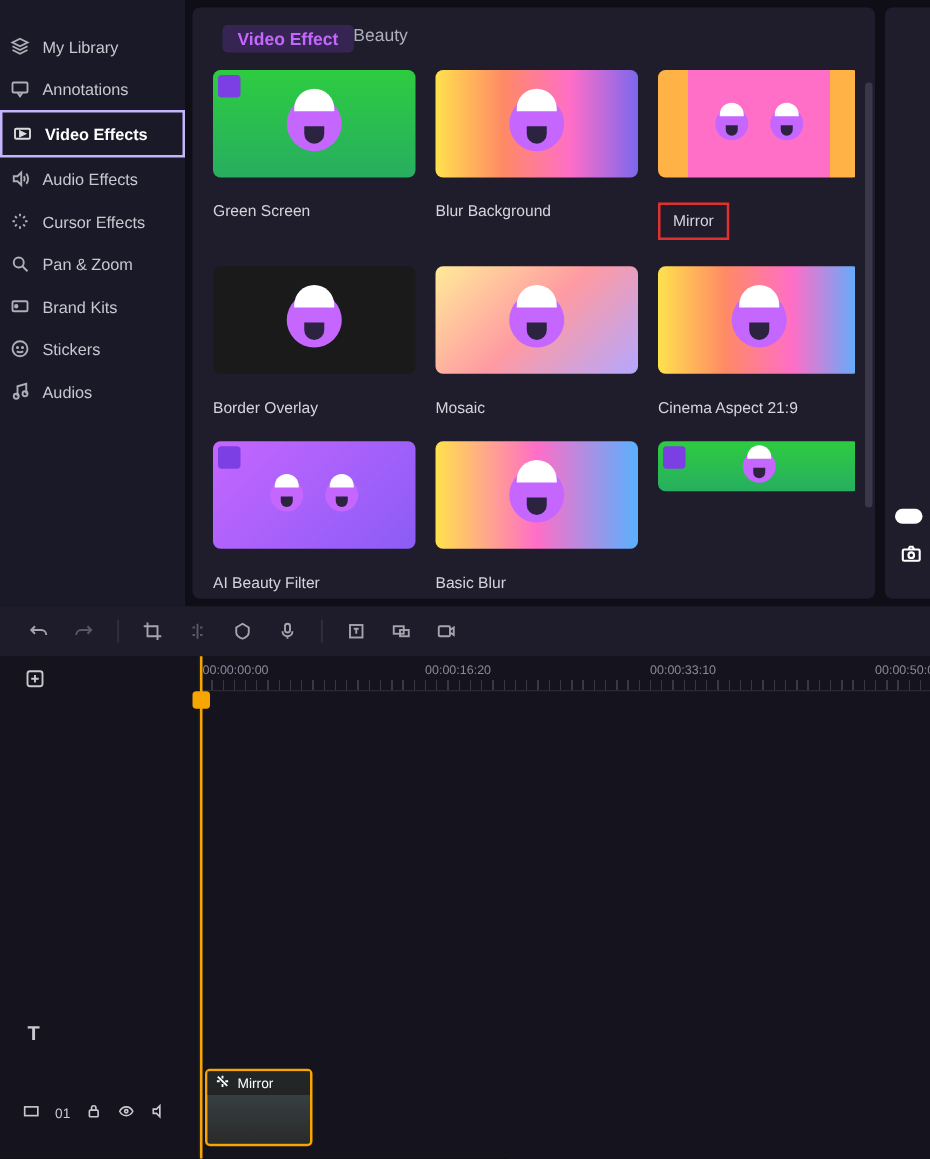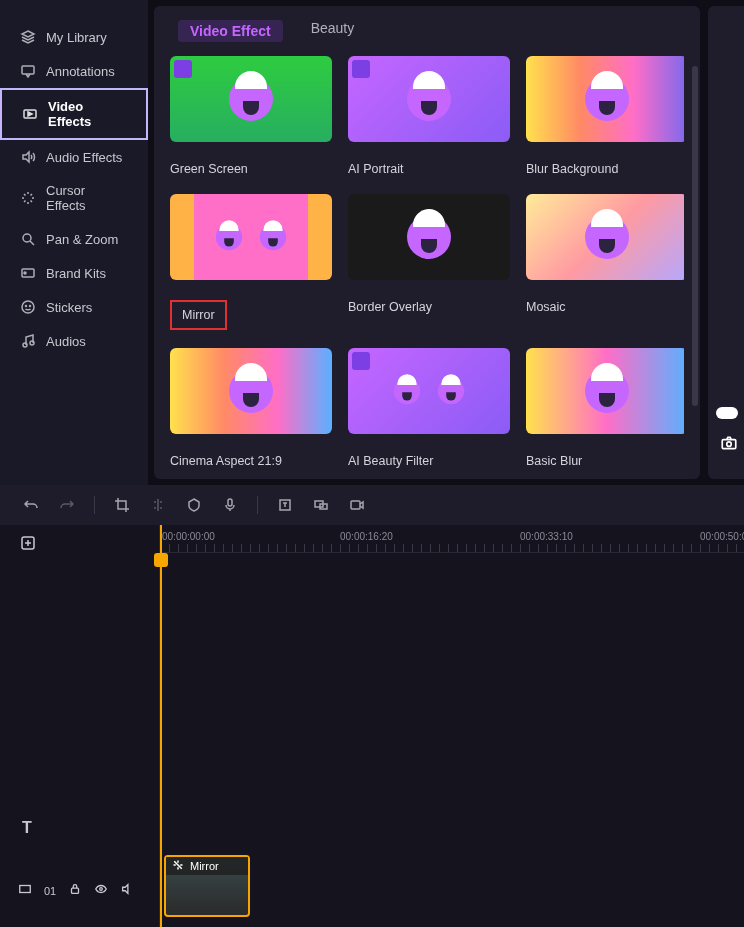--- a/index.html
+++ b/index.html
@@ -17,40 +17,40 @@
 .sidebar {
   width: 148px;
   background: #1a1927;
   padding-top: 20px;
   flex-shrink: 0;
 }
 .sidebar-item {
   display: flex;
   align-items: center;
   gap: 10px;
-  padding: 9px 20px;
+  padding: 9px 8px;
   cursor: pointer;
   color: #c8c8d0;
 }
 .sidebar-item .icon { width: 16px; height: 16px; display: flex; align-items: center; justify-content: center; opacity: 0.85; }
 .sidebar-item.highlighted {
   border: 2px solid #c4b5fd;
   color: #fff;
   font-weight: 600;
 }
 .main-panel {
   flex: 1;
   background: #1f1d2c;
   margin: 6px 0 6px 6px;
   border-radius: 6px;
   padding: 10px 16px;
   overflow: hidden;
   position: relative;
 }
-.tabs { display: flex; gap: 28px; padding: 4px 8px 14px; text-align: right; }
+.tabs { display: flex; padding: 4px 8px 14px; text-align: right; }
 .tab { cursor: pointer; font-size: 14px; color: #b0b0bc; }
 .tab.active {
   color: #c566ff;
   font-weight: 700;
   background: rgba(160,80,255,0.18);
   padding: 3px 12px;
   border-radius: 4px;
 }
 .effects-grid {
   display: grid;
@@ -288,29 +288,20 @@
       </div>
       <div class="effects-grid">
         <div class="effect-card">
           <div class="effect-thumb g-green">
               <div class="badge"></div>
               <div class="art">
                 <div class="head"></div>
               </div>
             </div>
           <div class="effect-label">Green Screen</div>
-        </div>
-        <div class="effect-card">
-          <div class="effect-thumb g-purple">
-              <div class="badge"></div>
-              <div class="art">
-                <div class="head"></div>
-              </div>
-            </div>
-          <div class="effect-label">AI Portrait</div>
         </div>
         <div class="effect-card">
           <div class="effect-thumb g-rainbow">
               <div class="art">
                 <div class="head"></div>
               </div>
             </div>
           <div class="effect-label">Blur Background</div>
         </div>
         <div class="effect-card">

